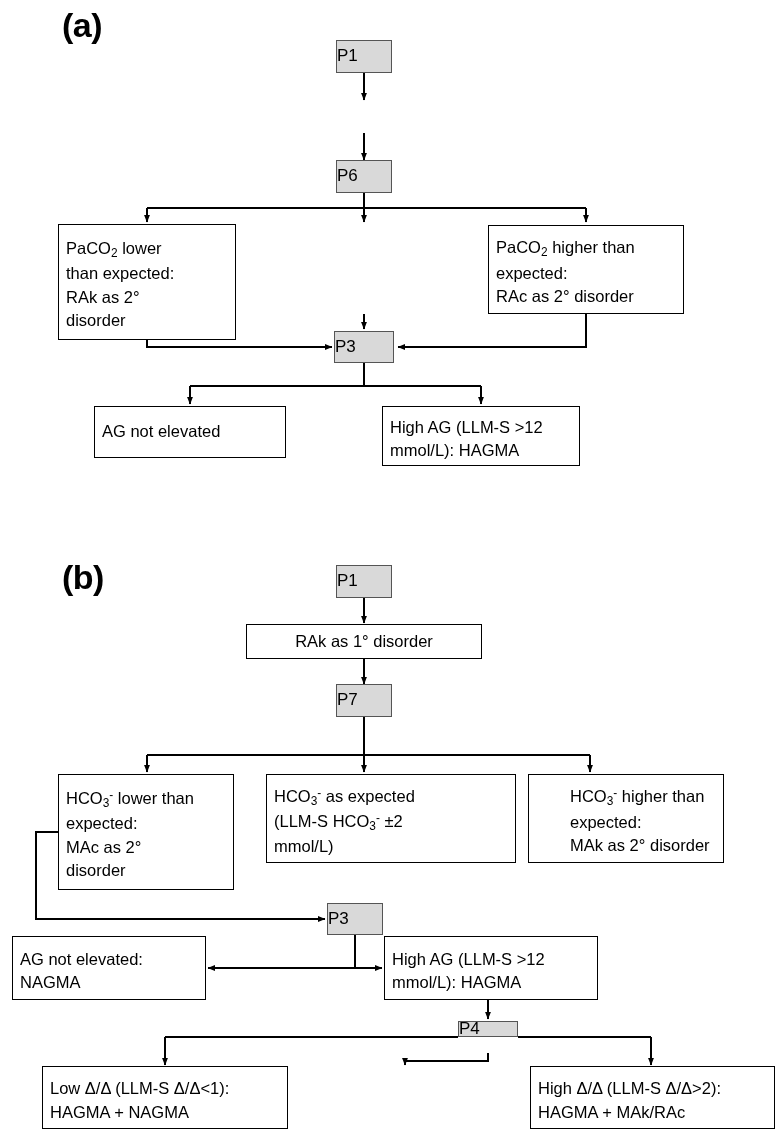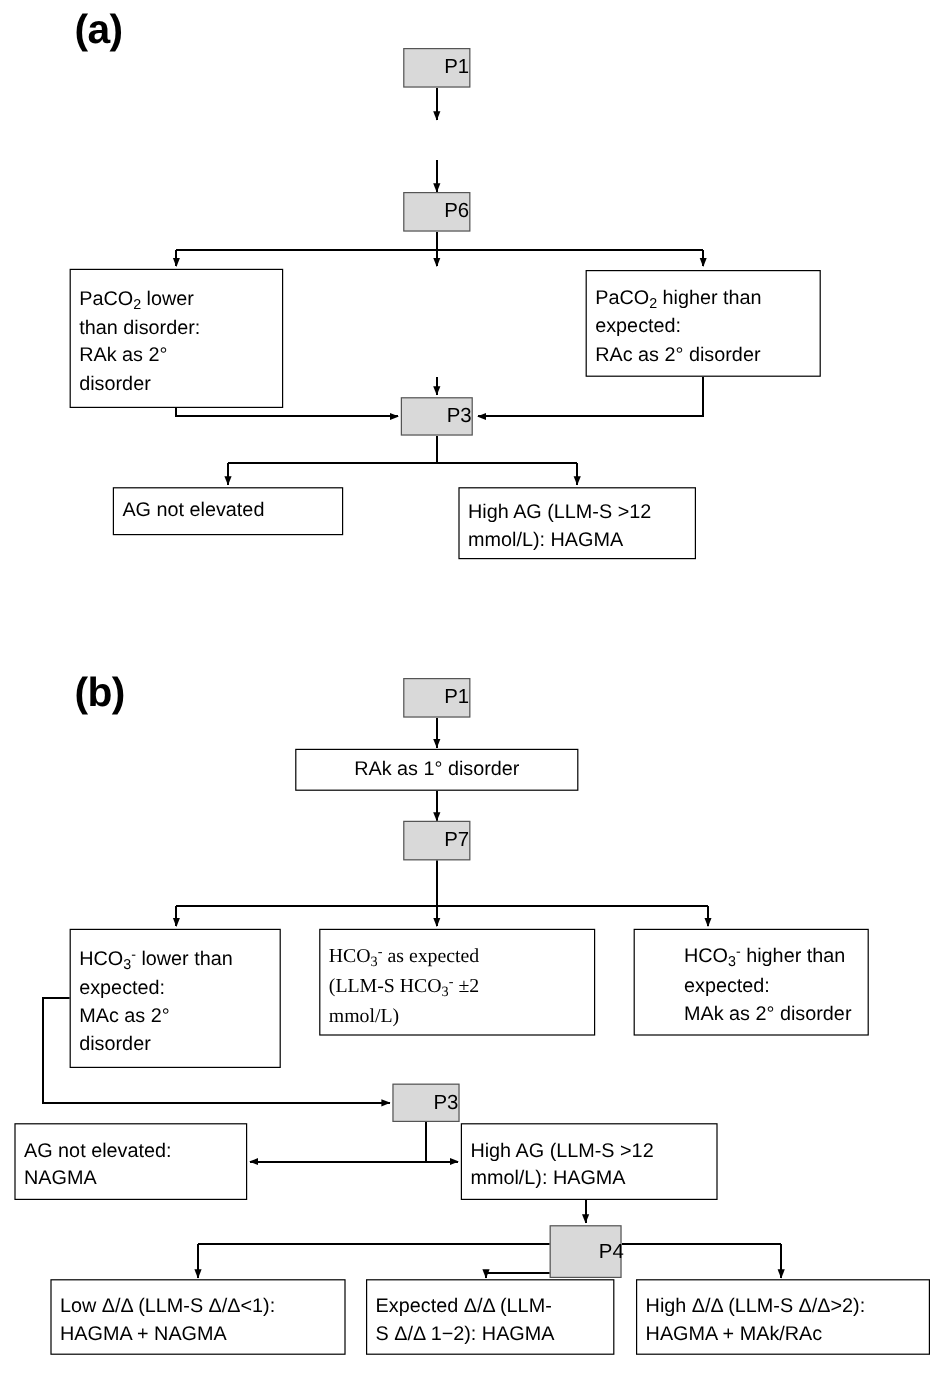--- a/index.html
+++ b/index.html
@@ -11,21 +11,21 @@
   .panel-label{position:absolute;font-size:34px;font-weight:bold;color:#000;
                letter-spacing:-0.5px;line-height:1;}
 
   .node{position:absolute;box-sizing:border-box;border:1.6px solid #000;
         background:#fff;color:#000;font-size:16.5px;line-height:1.42;
         display:flex;align-items:center;}
   .node .txt{display:block;width:100%;padding:0 7px;}
   .node.center .txt{text-align:center;}
   .node.proc{background:#d9d9d9;border:1.6px solid #555;justify-content:center;
              font-size:17px;}
-  .node.proc .txt{text-align:right;padding:0;}
+  .node.proc .txt{text-align:left;padding:0;}
   .node.topal{align-items:center;}
   .node.topal .txt{padding-top:6px;}
   sub{font-size:0.72em;vertical-align:-0.28em;}
   sup{font-size:0.72em;vertical-align:0.42em;}
   .nb{white-space:nowrap;}
 </style>
 </head>
 <body>
 
 <div id="stage">
@@ -93,40 +93,40 @@
   </div>
 
 
   <div class="node proc" style="left:336px;top:160px;width:56px;height:33px;">
     <span class="txt">P6</span>
   </div>
 
   <div class="node topal" style="left:58px;top:224px;width:178px;height:116px;">
     <span class="txt">
       <span class="nb"><span>PaCO</span><sub>2</sub><span> lower</span></span><br>
-      <span>than disorder:</span><br>
+      <span>than expected:</span><br>
       <span>RAk as 2°</span><br>
       <span>disorder</span>
     </span>
   </div>
 
 
   <div class="node topal" style="left:488px;top:225px;width:196px;height:89px;">
     <span class="txt">
       <span class="nb"><span>PaCO</span><sub>2</sub><span> higher than</span></span><br>
       <span>expected:</span><br>
       <span>RAc as 2° disorder</span>
     </span>
   </div>
 
   <div class="node proc" style="left:334px;top:331px;width:60px;height:32px;">
     <span class="txt">P3</span>
   </div>
 
-  <div class="node" style="left:94px;top:406px;width:192px;height:40px;">
+  <div class="node" style="left:94px;top:406px;width:192px;height:52px;">
     <span class="txt">AG not elevated</span>
   </div>
 
   <div class="node topal" style="left:382px;top:406px;width:198px;height:60px;">
     <span class="txt">
       <span>High AG (LLM-S &gt;12</span><br>
       <span>mmol/L): HAGMA</span>
     </span>
   </div>
 
@@ -146,21 +146,21 @@
 
   <div class="node topal" style="left:58px;top:774px;width:176px;height:116px;">
     <span class="txt">
       <span class="nb"><span>HCO</span><sub>3</sub><sup>-</sup><span> lower than</span></span><br>
       <span>expected:</span><br>
       <span>MAc as 2°</span><br>
       <span>disorder</span>
     </span>
   </div>
 
-  <div class="node topal" style="left:266px;top:774px;width:230px;height:89px;font-family:Liberation Serif, serif;">
+  <div class="node topal" style="left:266px;top:774px;width:250px;height:89px;">
     <span class="txt">
       <span class="nb"><span>HCO</span><sub>3</sub><sup>-</sup><span> as expected</span></span><br>
       <span class="nb"><span>(LLM-S HCO</span><sub>3</sub><sup>-</sup><span> ±2</span></span><br>
       <span>mmol/L)</span>
     </span>
   </div>
 
   <div class="node topal" style="left:528px;top:774px;width:196px;height:89px;padding-left:34px;">
     <span class="txt">
       <span class="nb"><span>HCO</span><sub>3</sub><sup>-</sup><span> higher than</span></span><br>
@@ -180,37 +180,31 @@
     </span>
   </div>
 
   <div class="node topal" style="left:384px;top:936px;width:214px;height:64px;">
     <span class="txt">
       <span>High AG (LLM-S &gt;12</span><br>
       <span>mmol/L): HAGMA</span>
     </span>
   </div>
 
-  <div class="node proc" style="left:458px;top:1021px;width:60px;height:44px;padding-left:40px;">
+  <div class="node proc" style="left:458px;top:1021px;width:60px;height:16px;">
     <span class="txt">P4</span>
   </div>
 
   <div class="node topal" style="left:42px;top:1066px;width:246px;height:63px;">
     <span class="txt">
       <span>Low Δ/Δ  (LLM-S Δ/Δ&lt;1):</span><br>
       <span>HAGMA + NAGMA</span>
     </span>
   </div>
 
-  <div class="node topal" style="left:305px;top:1066px;width:207px;height:63px;">
-    <span class="txt">
-      <span>Expected Δ/Δ (LLM-</span><br>
-      <span>S Δ/Δ 1−2): HAGMA</span>
-    </span>
-  </div>
 
   <div class="node topal" style="left:530px;top:1066px;width:245px;height:63px;">
     <span class="txt">
       <span>High Δ/Δ (LLM-S Δ/Δ&gt;2):</span><br>
       <span>HAGMA + MAk/RAc</span>
     </span>
   </div>
 
 </div>
 

